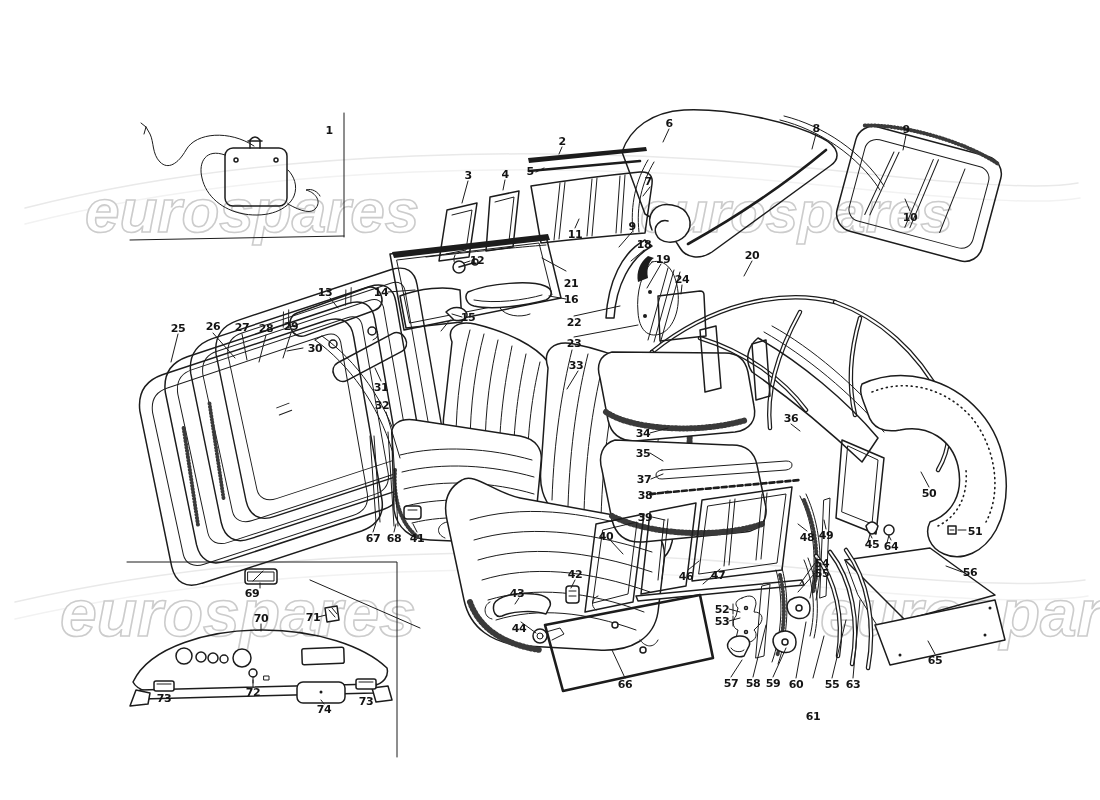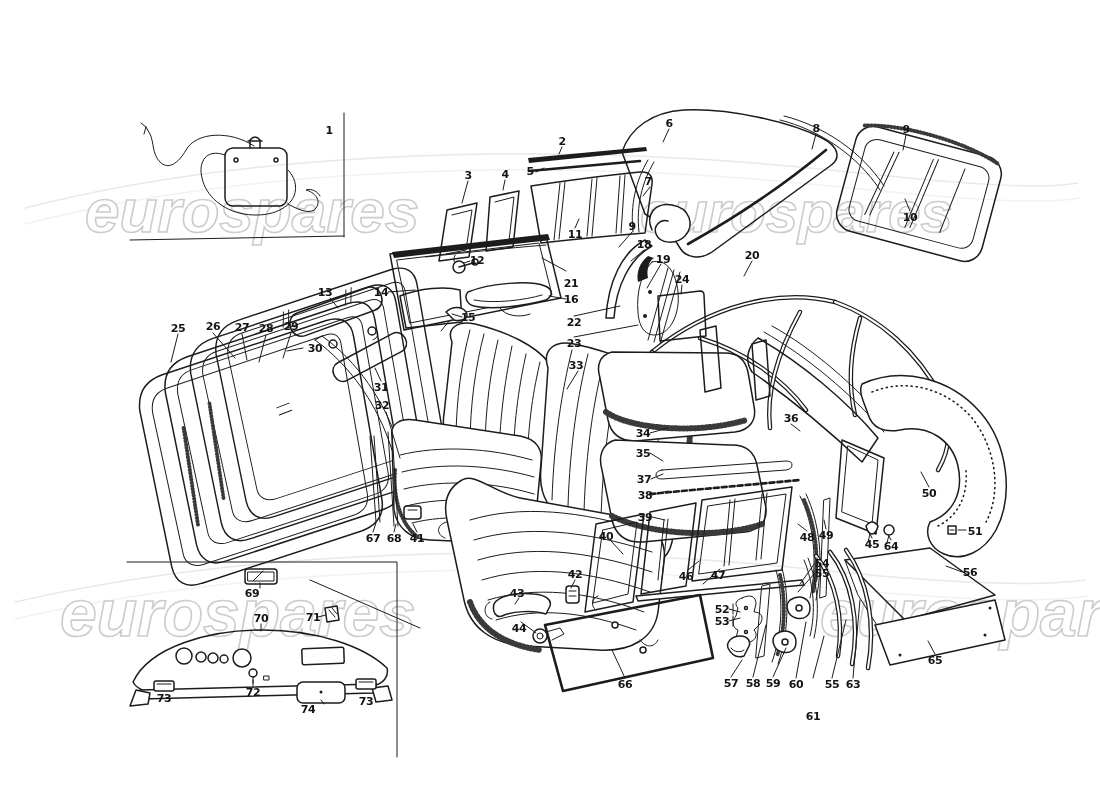--- a/index.html
+++ b/index.html
@@ -497,16 +497,16 @@
       <span class="callout" style="left: 935px; top: 660px;">65</span>
       <span class="callout" style="left: 625px; top: 684px;">66</span>
       <span class="callout" style="left: 373px; top: 538px;">67</span>
       <span class="callout" style="left: 394px; top: 538px;">68</span>
       <span class="callout" style="left: 252px; top: 593px;">69</span>
       <span class="callout" style="left: 261px; top: 618px;">70</span>
       <span class="callout" style="left: 313px; top: 617px;">71</span>
       <span class="callout" style="left: 253px; top: 692px;">72</span>
       <span class="callout" style="left: 164px; top: 698px;">73</span>
       <span class="callout" style="left: 366px; top: 701px;">73</span>
-      <span class="callout" style="left: 308px; top: 709px;">74</span>
+      <span class="callout" style="left: 324px; top: 709px;">74</span>
     </div>
 
 </div>
 
 </body></html>

